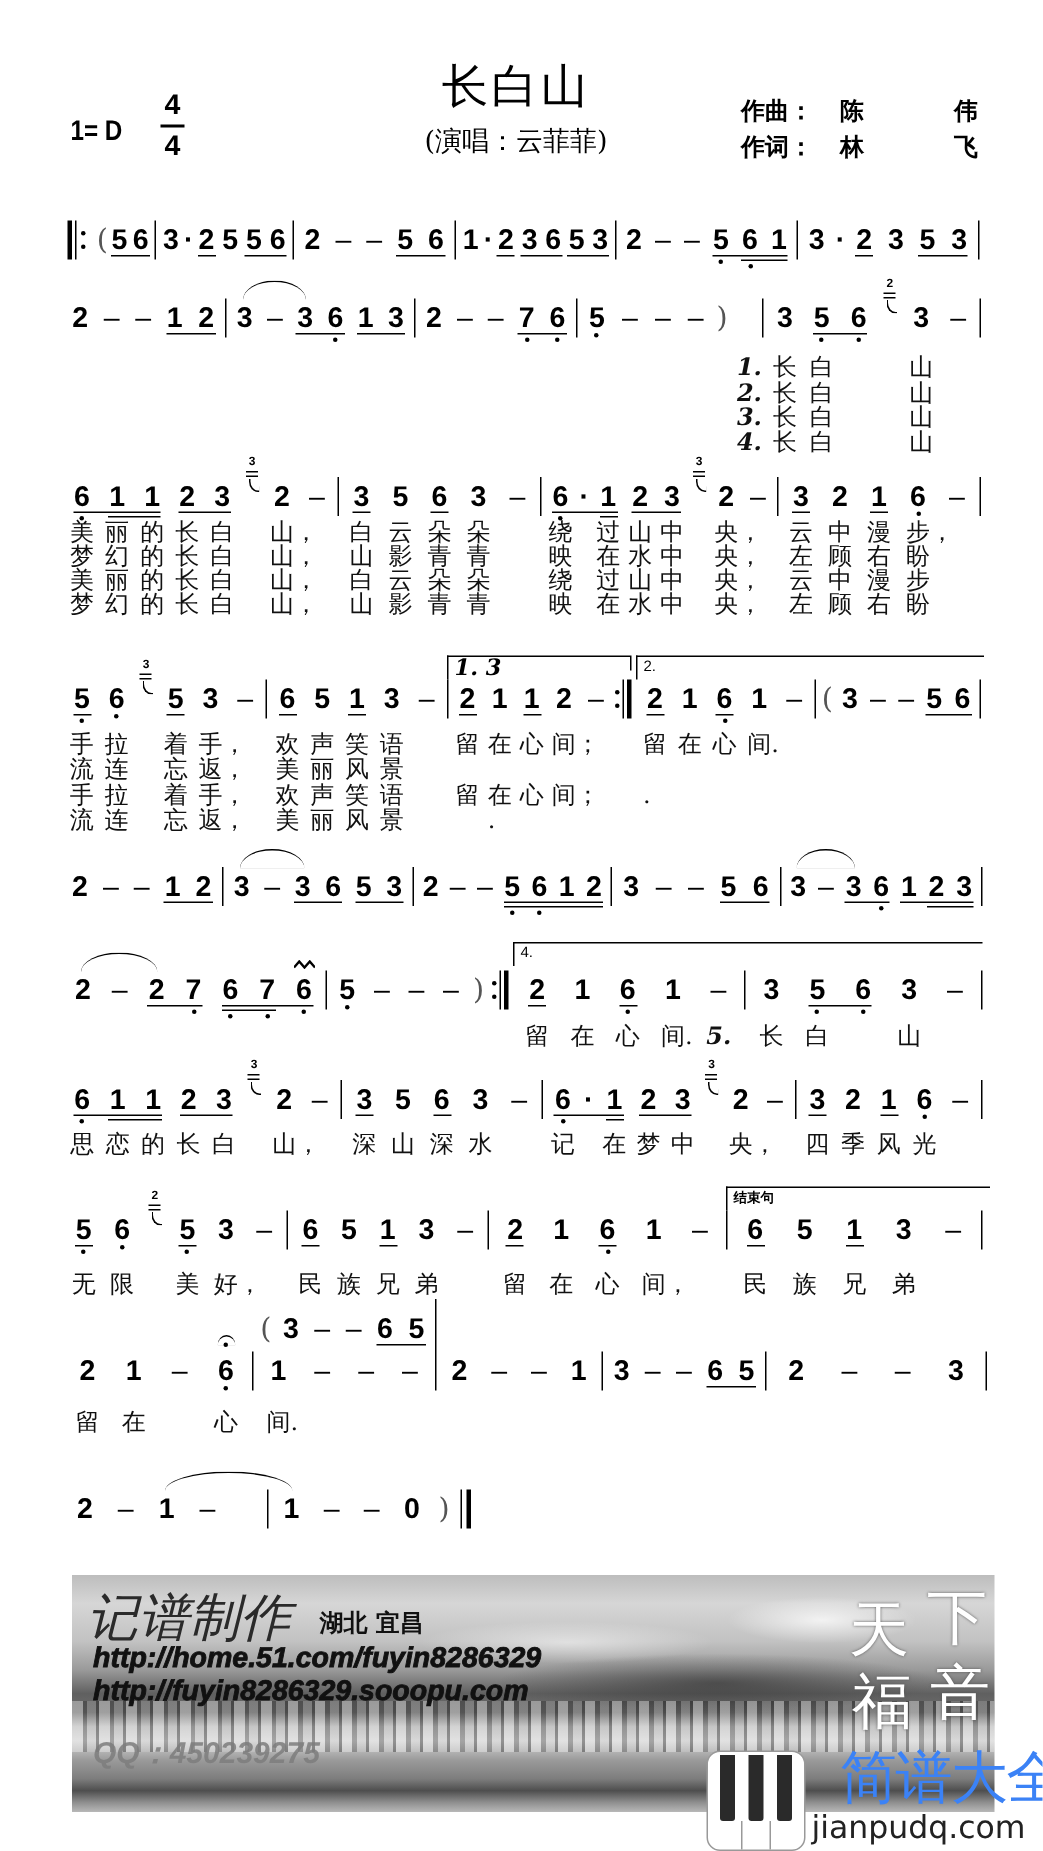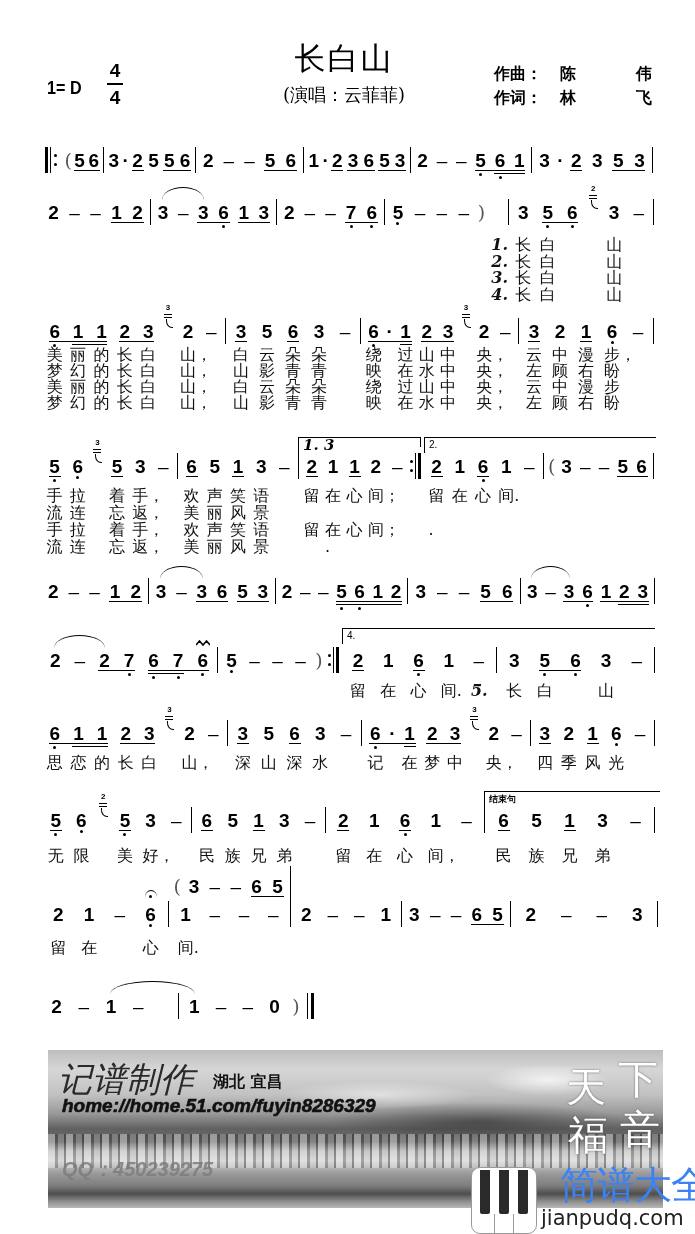--- a/index.html
+++ b/index.html
@@ -159,21 +159,22 @@
       <div class="measure"><span class="grp"><span class="n" style="left: 41.625px; top: 996.5px;">2</span></span><span class="grp"><span class="n dash" style="left: 68.875px; top: 996.5px;">–</span></span><span class="grp"><span class="n" style="left: 96.125px; top: 996.5px;">1</span></span><span class="grp"><span class="n dash" style="left: 123.375px; top: 996.5px;">–</span></span><div class="bl" style="left: 178px; top: 993px; width: 1px; height: 26px;"></div></div>
       <div class="measure"><span class="grp"><span class="n" style="left: 179.37px; top: 996.5px;">1</span></span><span class="grp"><span class="n dash" style="left: 206.109px; top: 996.5px;">–</span></span><span class="grp"><span class="n dash" style="left: 232.848px; top: 996.5px;">–</span></span><span class="grp"><span class="n" style="left: 259.587px; top: 996.5px;">0</span></span><span class="grp"><span class="n paren" style="left: 280.978px; top: 996.5px;">)</span></span><div class="bl" style="left: 307px; top: 993px; width: 1px; height: 26px;"></div><div class="bl" style="left: 311px; top: 993px; width: 3px; height: 26px;"></div></div>
       <div class="slur" style="left: 110.125px; top: 981px; width: 85.2446px; height: 12px;"></div>
     </div>
   </div>
 
 <div class="abs banner">
   <div class="abs city"></div>
   <div class="abs b-title">记谱制作</div>
   <div class="abs b-loc">湖北 宜昌</div>
-  <div class="abs b-url b-url1">home://home.51.com/fuyin8286329</div>
+  <div class="abs b-url b-url1">http://home.51.com/fuyin8286329</div>
+  <div class="abs b-url b-url2">http://fuyin8286329.sooopu.com</div>
   <div class="abs b-qq">QQ：450239275</div>
   <span class="abs b-brand br0">天</span>
   <span class="abs b-brand br1">下</span>
   <span class="abs b-brand br2">福</span>
   <span class="abs b-brand br3">音</span>
 </div>
 
 <div class="abs piano">
   <div class="key-black" style="left:8px"></div>
   <div class="key-black" style="left:27px"></div>

